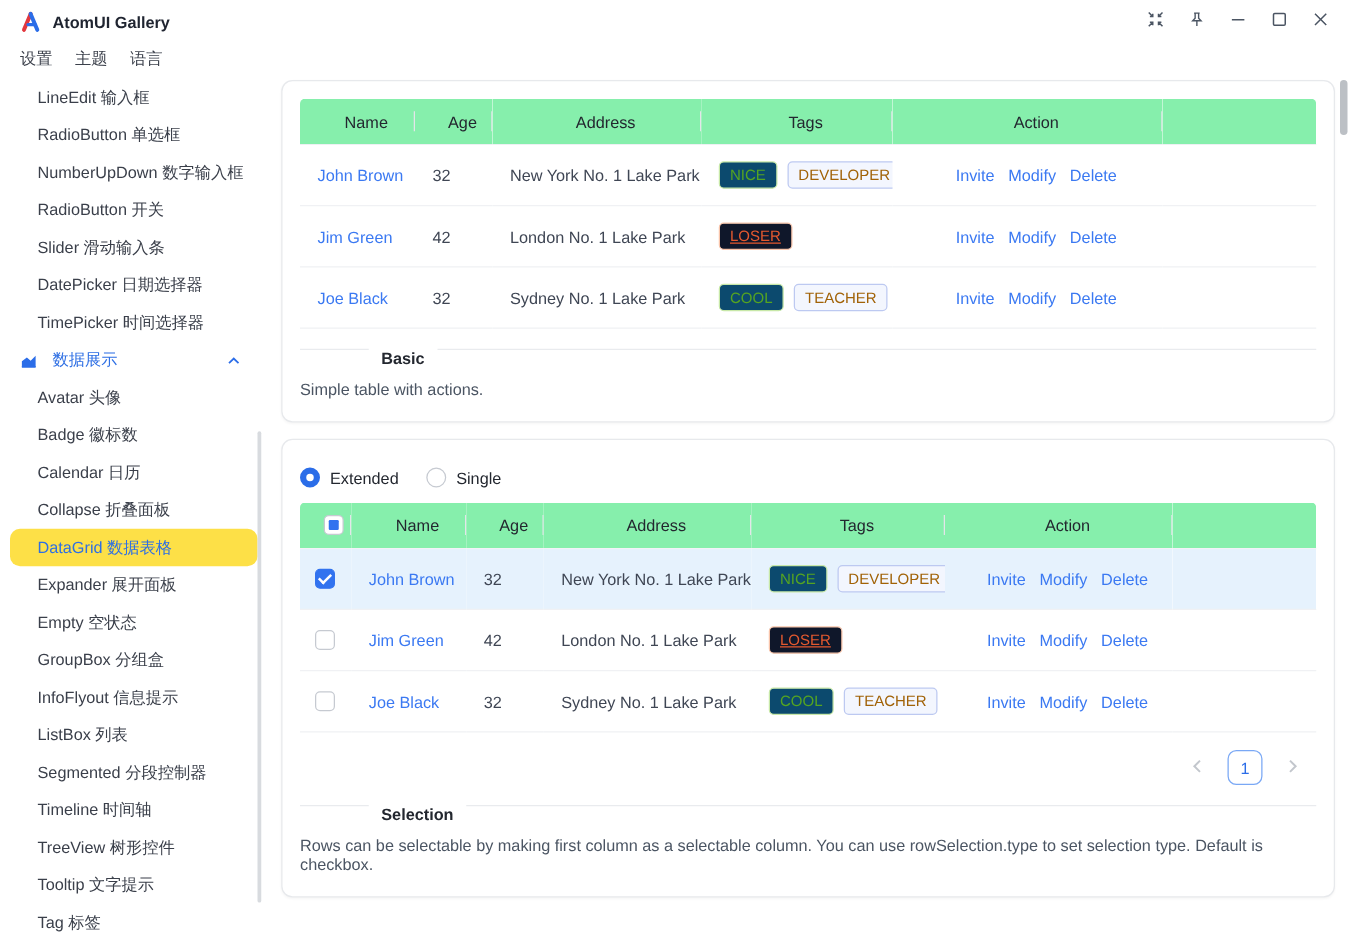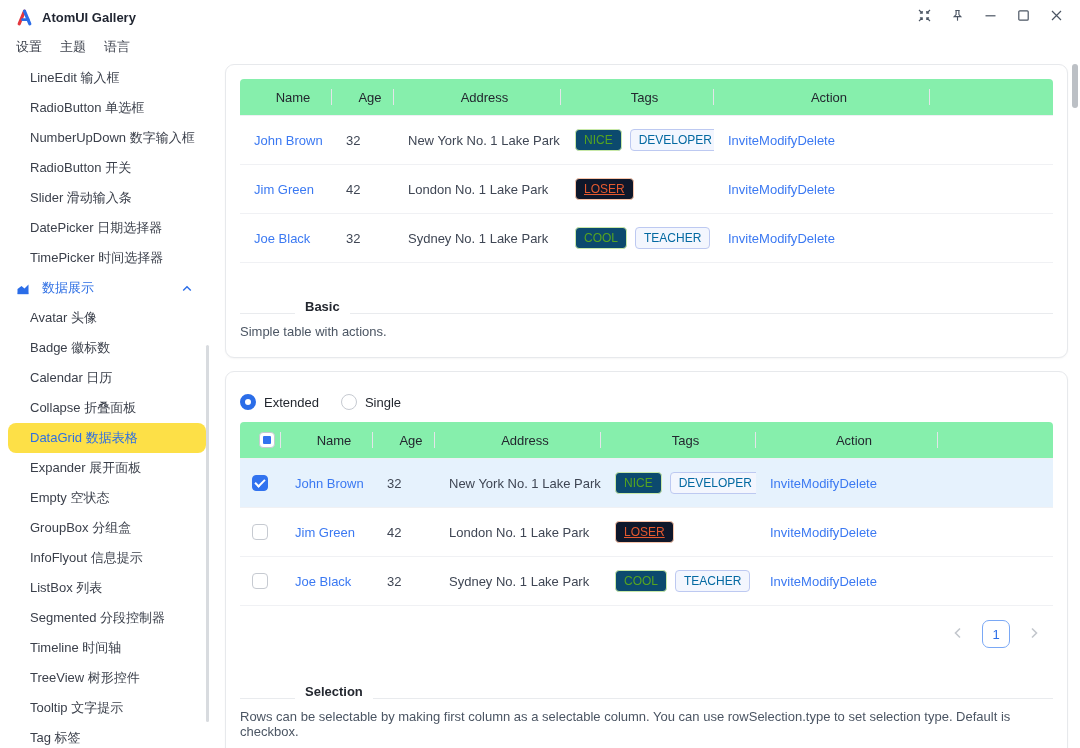--- a/index.html
+++ b/index.html
@@ -43,39 +43,39 @@
   thead th:last-child{border-top-right-radius:4px;}
   tbody td{height:48px;padding:0 0 0 14px;font-size:13px;color:#3f4654;
     border-bottom:1px solid #f0f1f4;white-space:nowrap;overflow:hidden;}
   tr.selected td{background:#e6f2fd;}
   th.cb-cell,td.cb-cell{padding-left:12px;}
   .link{color:#3b79f2;cursor:pointer;text-decoration:none;}
   .tags{display:flex;gap:8px;align-items:center;}
   .tag{display:inline-block;padding:2px 8px;border-radius:4px;font-size:12px;line-height:16px;border:1px solid;}
   .tag-green{color:#55a421;background:#0c4a6e;border-color:#c8e8a8;}
   .tag-orange{color:#e4592f;background:#0f172a;border-color:#f8c5ab;text-decoration:underline;}
-  .tag-blue{color:#0369a1;background:#f3f6fe;border-color:#bdc9f1;}
-  .actions{display:flex;align-items:center;}
+  .tag-blue{color:#a16207;background:#f3f6fe;border-color:#bdc9f1;}
+  .actions{display:flex;gap:11px;align-items:center;justify-content:center;}
 
   
   .checkbox{width:16px;height:16px;box-sizing:border-box;border:1px solid #c6cad1;border-radius:4px;
     background:#fff;display:inline-flex;align-items:center;justify-content:center;vertical-align:middle;}
   .checkbox.indeterminate::after{content:"";width:8px;height:8px;background:#3273ef;border-radius:1px;}
   .checkbox.checked{background:#3273ef;border-color:#3273ef;}
   .checkbox.checked::after{content:"";width:8px;height:4px;border-left:2px solid #fff;border-bottom:2px solid #fff;
     transform:rotate(-45deg);margin-top:-2px;}
   .radio-row{display:flex;align-items:flex-end;gap:22px;height:22px;margin:2px 0 12px 0;}
   .radio-item{display:flex;align-items:center;gap:8px;}
   .radio{width:16px;height:16px;box-sizing:border-box;border-radius:50%;display:inline-block;background:#fff;}
   .radio.on{border:5px solid #2b6de8;}
   .radio.off{border:1px solid #c6cad1;}
   .radio-label{font-size:13px;color:#23272f;}
 
   
-  .divider{display:flex;align-items:flex-end;margin-top:36px;}
+  .divider{display:flex;align-items:flex-start;margin-top:16px;}
   .dshort{width:55px;height:1px;background:#e9ebee;}
   .dlabel{margin:0 10px;font-size:13px;font-weight:700;color:#23272f;}
   .dlong{flex:1;height:1px;background:#e9ebee;}
   .desc{margin:10px 0 0;font-size:13px;color:#4b5563;}
 
   
   .pagination{display:flex;justify-content:flex-end;align-items:center;gap:13px;margin-top:14px;padding-right:8px;}
   .pg-chev{width:22px;height:22px;display:flex;align-items:center;justify-content:center;background:none;border:none;padding:0;}
   .pg-page{width:28px;height:28px;box-sizing:border-box;border:1px solid #7aa8f5;border-radius:7px;background:#fff;
     color:#2b6de8;font-size:13px;display:flex;align-items:center;justify-content:center;}

